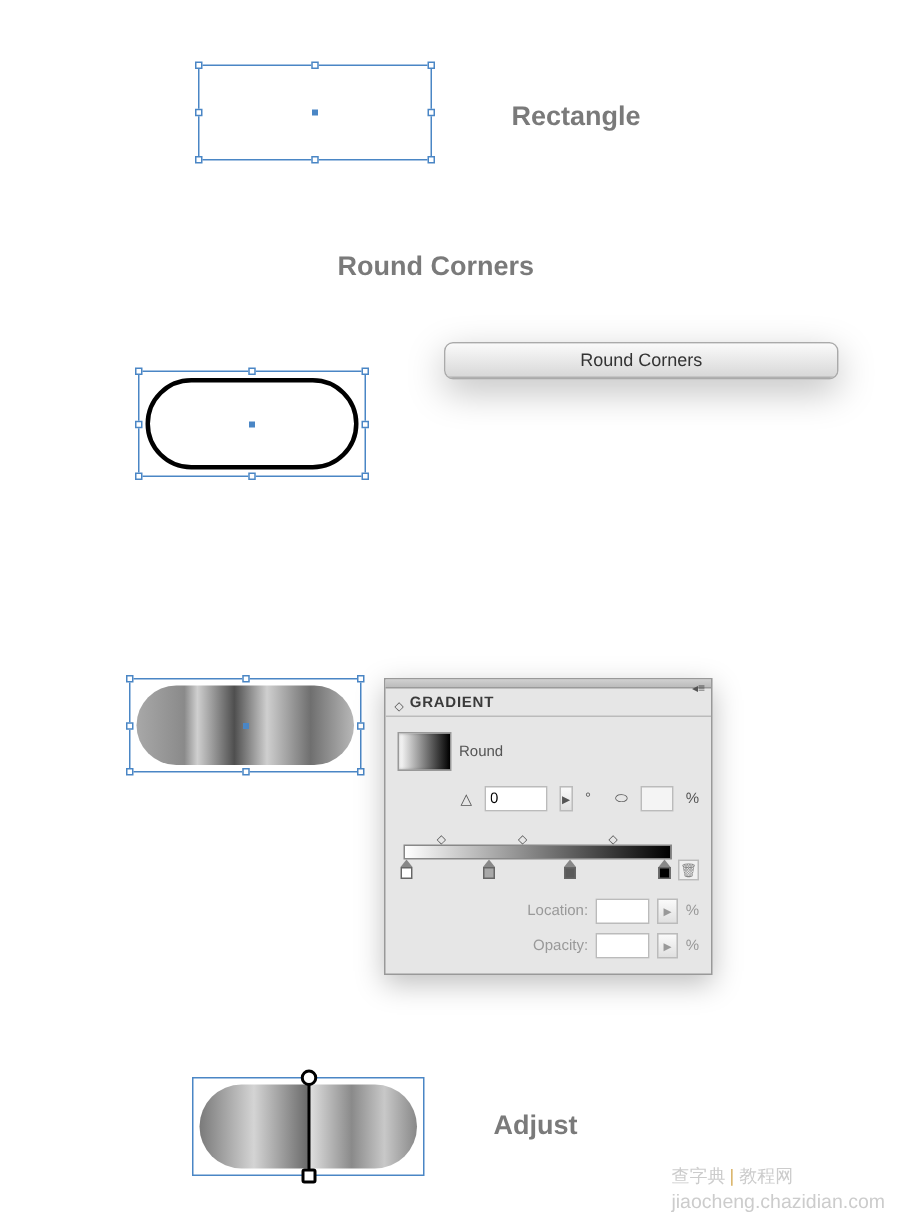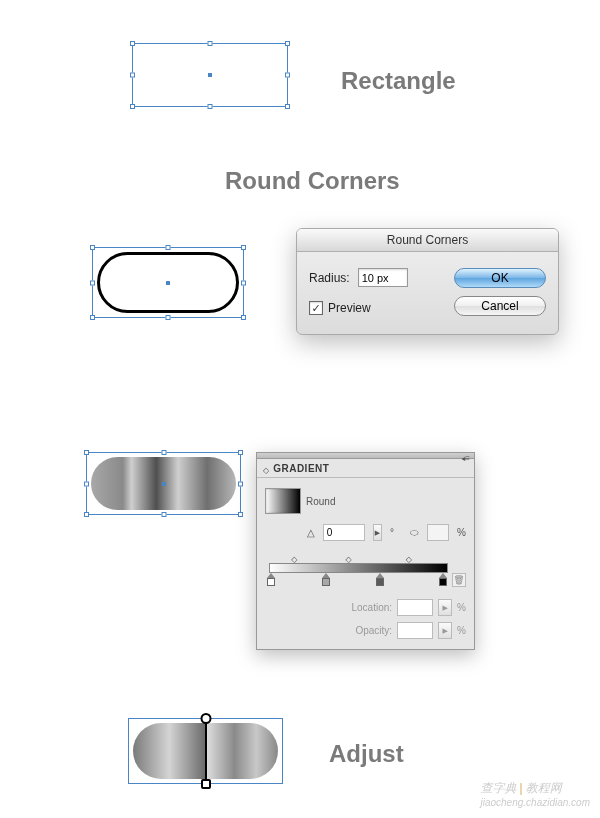--- a/index.html
+++ b/index.html
@@ -25,21 +25,21 @@
       position: absolute;
       width: 4px;
       height: 4px;
       background: #4a86c5;
       left: 50%;
       top: 50%;
       transform: translate(-50%, -50%);
     }
     .section-label {
       position: absolute;
-      font-size: 24px;
+      font-size: 18px;
       font-weight: bold;
       color: #7a7a7a;
     }
     
     
     .rect-shape {
       left: 132px;
       top: 43px;
       width: 156px;
       height: 64px;
@@ -395,21 +395,20 @@
       font-size: 10px;
       color: #999;
       margin-top: 6px;
     }
     .watermark {
       position: absolute;
       right: 10px;
       bottom: 10px;
       font-size: 10px;
       color: #bbb;
-      font-style: italic;
     }
   </style>
 </head>
 <body>
 
 <div class="canvas-shape rect-shape">
   <div class="center-dot"></div>
   <div class="handle" style="left:-3px;top:-3px"></div>
   <div class="handle" style="left:50%;top:-3px;transform:translateX(-50%)"></div>
   <div class="handle" style="right:-3px;top:-3px"></div>
@@ -431,36 +430,20 @@
   <div class="handle" style="right:-3px;top:-3px"></div>
   <div class="handle" style="left:-3px;top:50%;transform:translateY(-50%)"></div>
   <div class="handle" style="right:-3px;top:50%;transform:translateY(-50%)"></div>
   <div class="handle" style="left:-3px;bottom:-3px"></div>
   <div class="handle" style="left:50%;bottom:-3px;transform:translateX(-50%)"></div>
   <div class="handle" style="right:-3px;bottom:-3px"></div>
 </div>
 
 <div class="dialog">
   <div class="dialog-title">Round Corners</div>
-  <div class="dialog-body">
-    <div class="dialog-left">
-      <div class="radius-row">
-        <span>Radius:</span>
-        <input class="radius-input" value="10 px" style="">
-      </div>
-      <div class="preview-row">
-        <div class="checkbox">✓</div>
-        <span>Preview</span>
-      </div>
-    </div>
-    <div class="dialog-buttons">
-      <div class="mac-btn btn-ok">OK</div>
-      <div class="mac-btn btn-cancel">Cancel</div>
-    </div>
-  </div>
 </div>
 
 <div class="grad-wrap">
   <div class="grad-inner"></div>
   <div class="center-dot"></div>
   <div class="handle" style="left:-3px;top:-3px"></div>
   <div class="handle" style="left:50%;top:-3px;transform:translateX(-50%)"></div>
   <div class="handle" style="right:-3px;top:-3px"></div>
   <div class="handle" style="left:-3px;top:50%;transform:translateY(-50%)"></div>
   <div class="handle" style="right:-3px;top:50%;transform:translateY(-50%)"></div>
@@ -534,14 +517,14 @@
   <div class="grad-line"></div>
   <div class="grad-handle" style="top:-6px"></div>
   <div class="grad-handle" style="bottom:-6px;border-radius:2px;width:10px;height:10px"></div>
 </div>
 <div class="section-label" style="left:329px;top:740px">Adjust</div>
 
 <div class="watermark">
   <span style="color:#ccc;font-size:12px">查字典</span>
   <span style="color:#d8b060;font-size:12px"> | </span>
   <span style="color:#ccc;font-size:12px">教程网</span><br>
-  <span style="color:#ccc;font-size:10px">jiaocheng.chazidian.com</span>
+  <span style="color:#ccc;font-size:13px">jiaocheng.chazidian.com</span>
 </div>
 
 </body></html>

